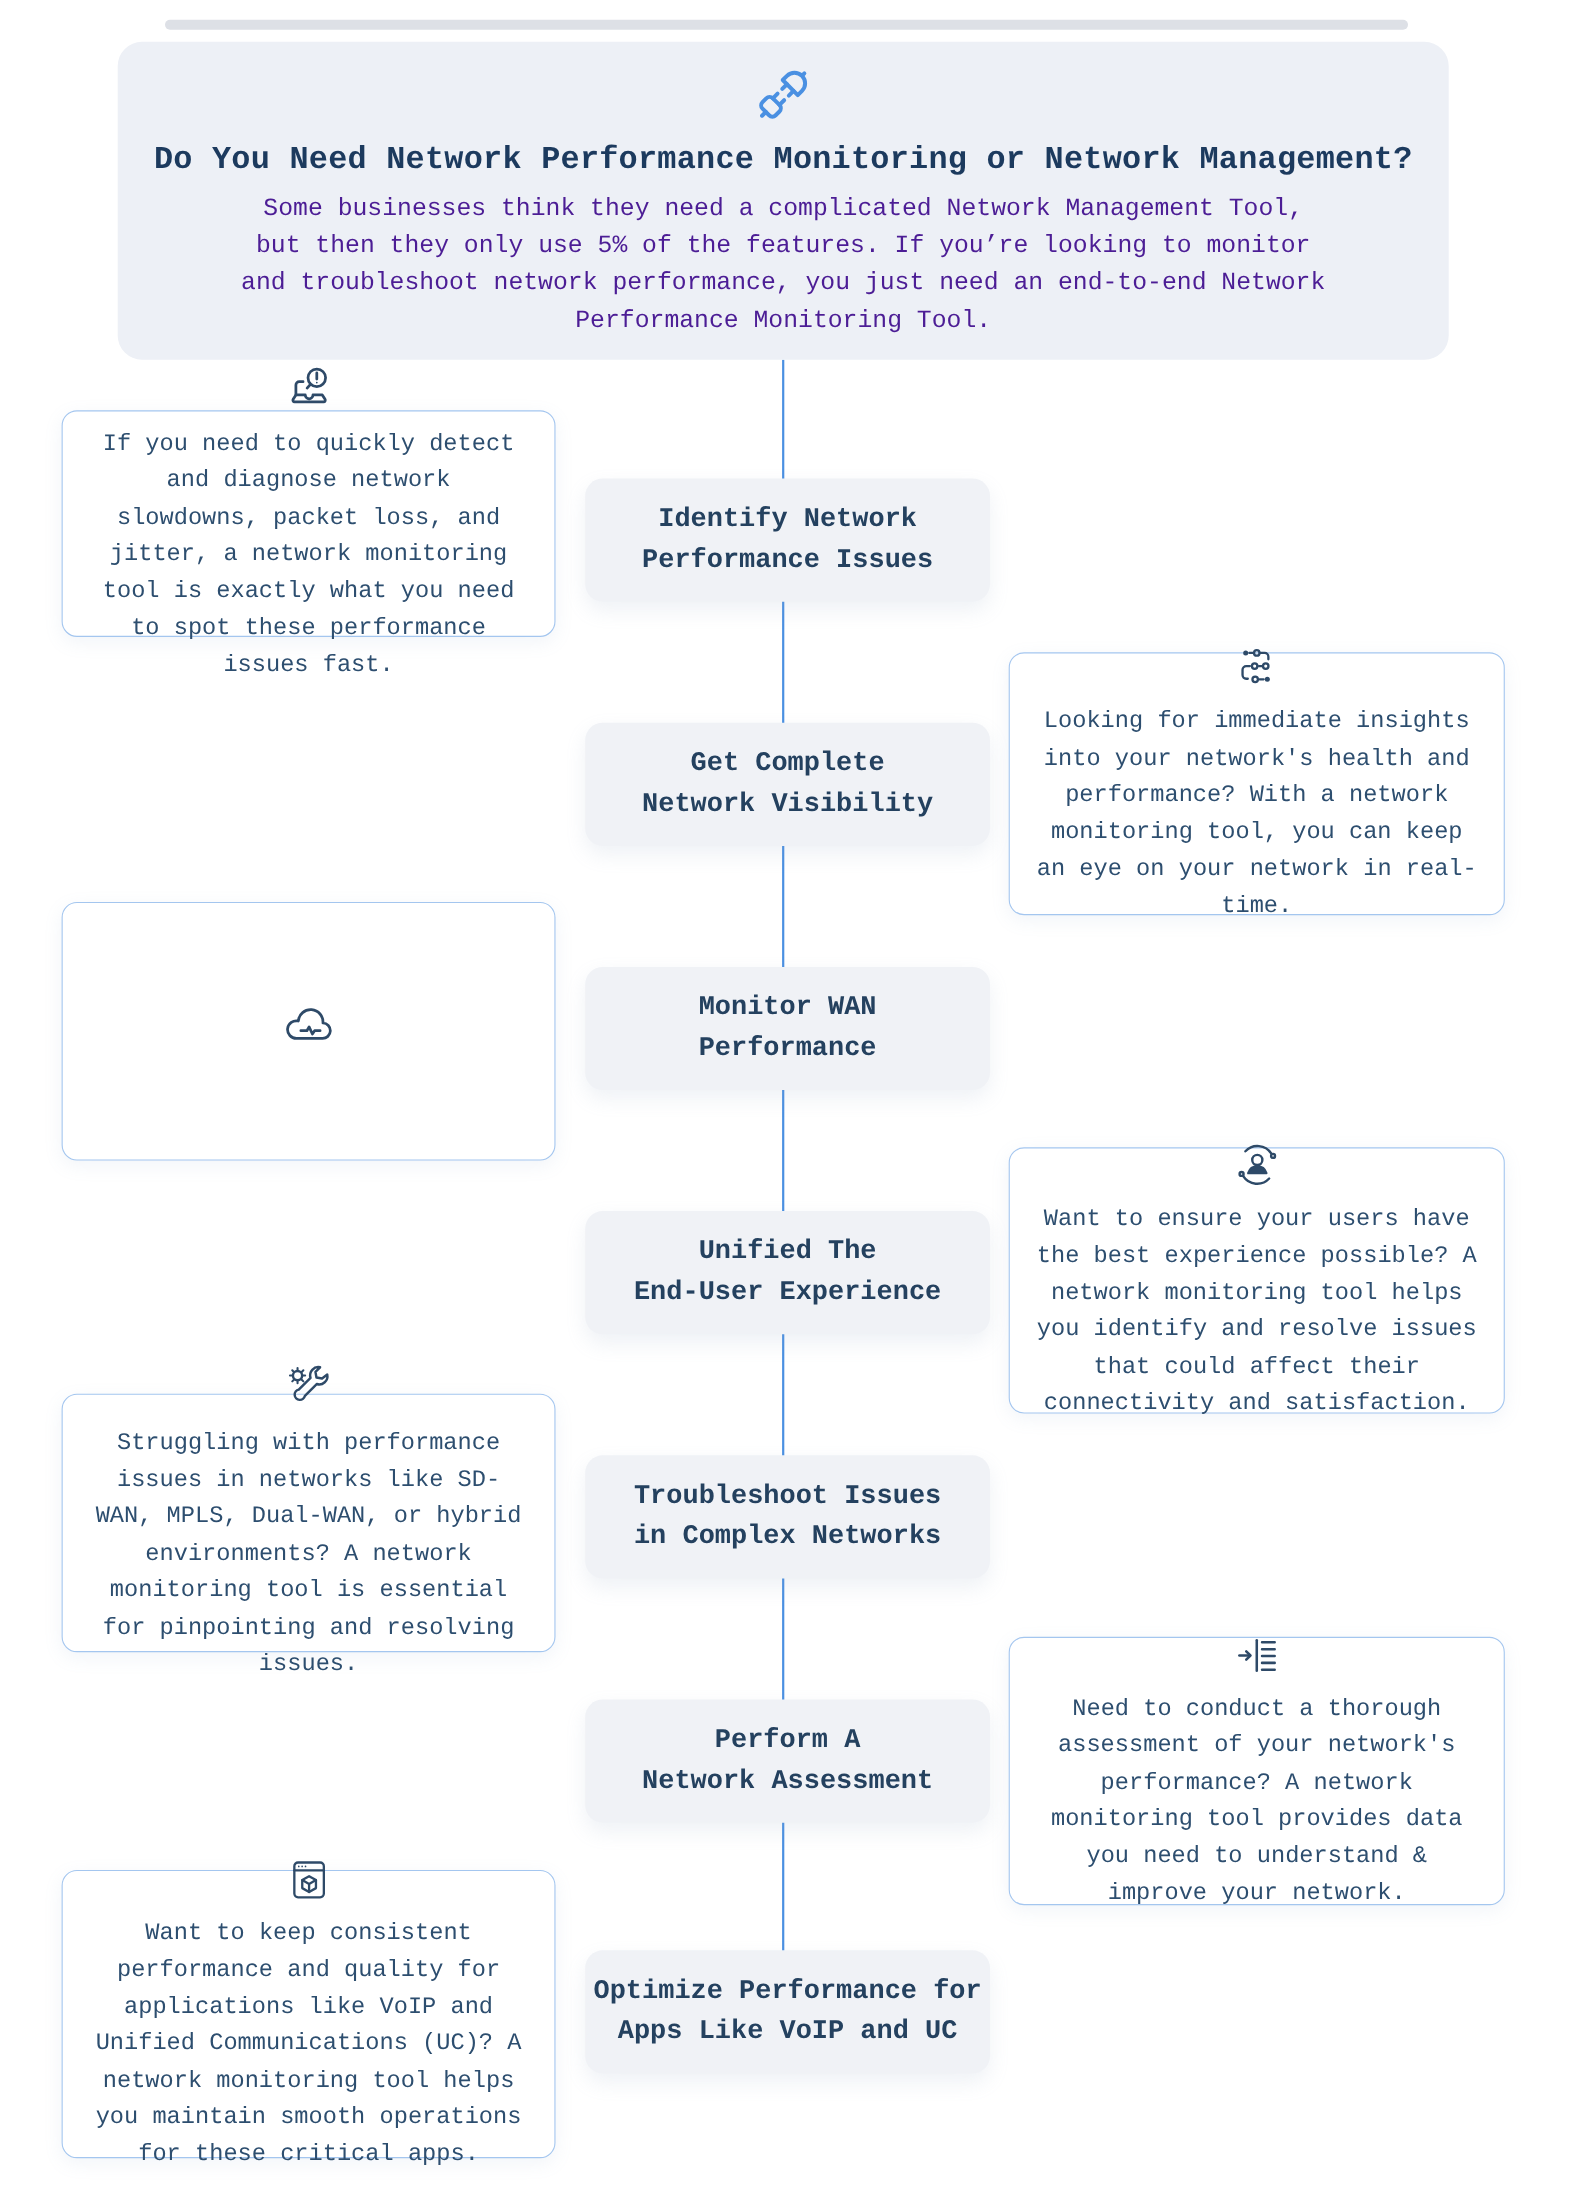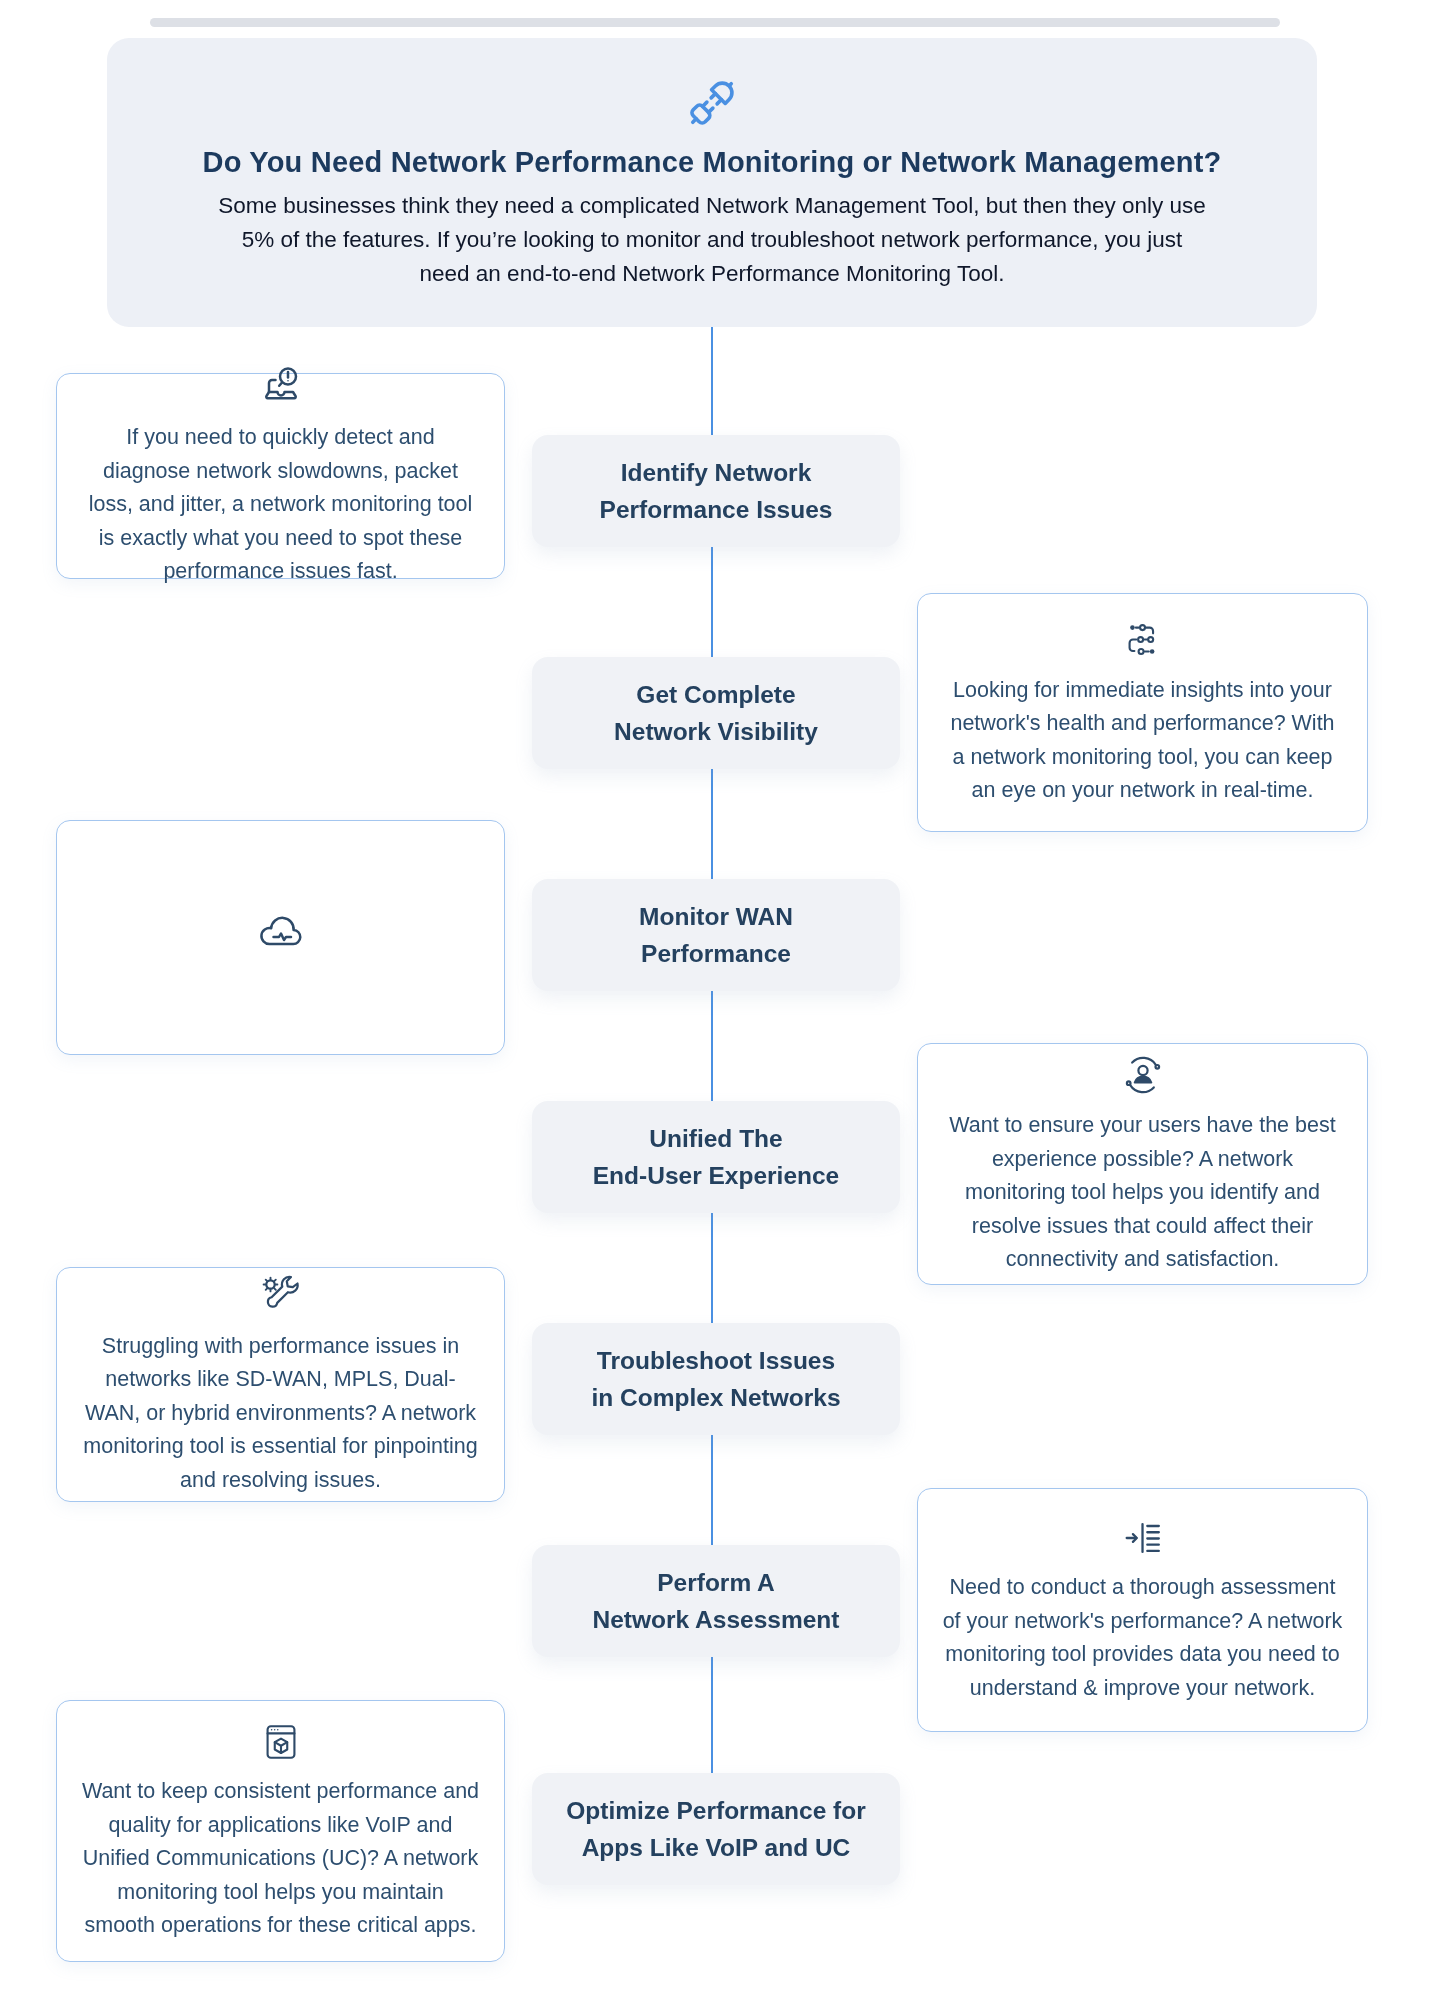--- a/index.html
+++ b/index.html
@@ -1,39 +1,39 @@
 <!DOCTYPE html>
 <html><head>
 <meta charset="utf-8">
 <style>
   * { box-sizing: border-box; }
   html,body { margin:0; padding:0; background:#ffffff; }
   .page {
     position:relative; width:1432px; height:1999px; overflow:hidden;
     background:#ffffff;
-    font-family:Liberation Sans, sans-serif;
+    font-family:Liberation Mono, monospace;
     border-radius:19px;
   }
   .top-strip {
     position:absolute; left:150px; top:18px; width:1130px; height:9px;
     background:#dde0e6; border-radius:5px; z-index:0;
   }
   
   .header-card {
     position:absolute; left:107px; top:38px; width:1210px; height:289px;
     background:#edf0f6; border-radius:22px; z-index:2;
     display:flex; flex-direction:column; align-items:center; justify-content:center;
     text-align:center;
   }
   .header-card .hdr-icon { margin-bottom:8px; }
   .header-title {
     margin:6px 0 10px 0; font-size:29px; font-weight:700; color:#1c3a5e; letter-spacing:0.2px;
   }
   .header-desc {
-    margin:0; width:990px; font-size:22.5px; line-height:34px; color:#0f172a;
+    margin:0; width:990px; font-size:22.5px; line-height:34px; color:#4c1d95;
   }
   
   .connector {
     position:absolute; left:711px; top:327px; width:2px; height:1503px;
     background:#4a90e2; z-index:1;
   }
   
   .flow-box {
     position:absolute; left:532px; width:368px; height:112px;
     background:#f0f2f6; border-radius:16px; z-index:2;

